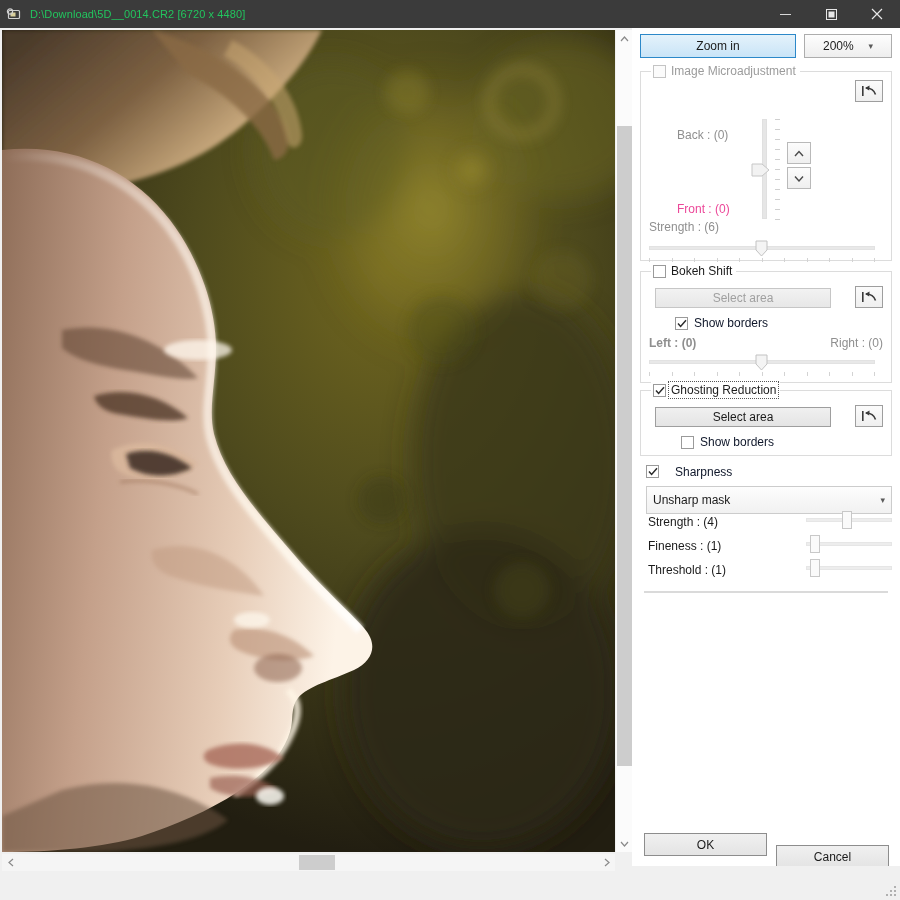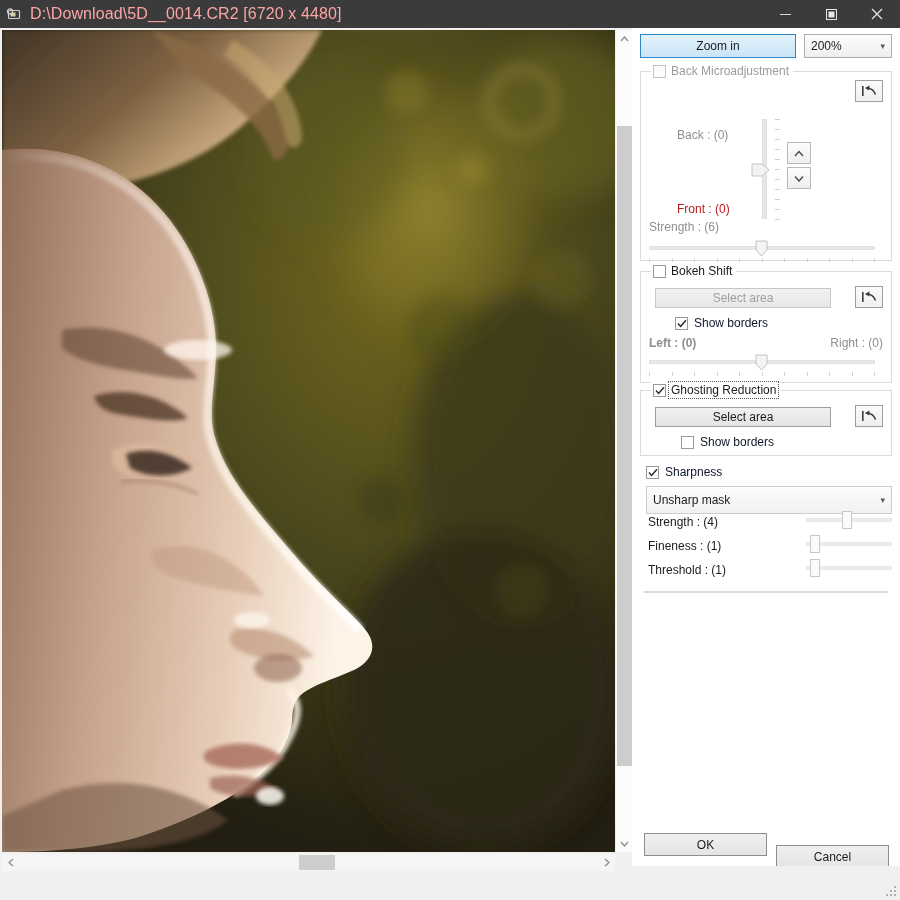--- a/index.html
+++ b/index.html
@@ -23,22 +23,22 @@
     width: 900px; height: 28px;
     background: #3b3b3b;
     display: flex; align-items: center;
   }
   #titlebar .tb-icon {
     width: 28px; height: 28px;
     display: flex; align-items: center; justify-content: center;
     flex: 0 0 28px;
   }
   #titlebar .tb-title {
-    color: #fca5a5;
-    font-size: 16px;
+    color: #22c55e;
+    font-size: 11px;
     letter-spacing: .1px;
     white-space: nowrap;
     flex: 1 1 auto;
     padding-left: 2px;
   }
   .win-btn {
     width: 46px; height: 28px;
     display: flex; align-items: center; justify-content: center;
     flex: 0 0 46px;
   }
@@ -121,21 +121,21 @@
     display: flex; align-items: center; justify-content: center;
     cursor: pointer;
   }
   #zoom-select {
     position: absolute; left: 164px; top: 0;
     width: 88px; height: 24px;
     background: linear-gradient(#fdfdfd, #eeeeee);
     border: 1px solid #adadad;
     font-size: 12px;
     display: flex; align-items: center;
-    padding: 0 6px;
+    padding: 0 18px;
     color: #1b1b1b;
     cursor: pointer;
   }
   #zoom-select .val { flex: 1 1 auto; }
   .chevron { color: #5a5a5a; font-size: 9px; line-height: 1; }
 
   
   .group {
     position: absolute;
     border: 1px solid #dcdcdc;
@@ -174,21 +174,21 @@
     width: 28px; height: 22px;
     background: linear-gradient(#fbfbfb, #efefef);
     border: 1px solid #9e9e9e;
     display: flex; align-items: center; justify-content: center;
     cursor: pointer;
   }
 
   
   #g-micro { left: 8px; top: 43px; width: 252px; height: 190px; }
   #lbl-back  { position: absolute; left: 36px; top: 56px; font-size: 12px; color: #8f8f8f; }
-  #lbl-front { position: absolute; left: 36px; top: 130px; font-size: 12px; color: #b91c1c; }
+  #lbl-front { position: absolute; left: 36px; top: 130px; font-size: 12px; color: #ec4899; }
 
   #vslider { position: absolute; left: 118px; top: 47px; width: 10px; height: 100px; }
   #vslider .track {
     position: absolute; left: 3px; top: 0; width: 5px; height: 100px;
     background: #e6e6e6; border: 1px solid #e0e0e0;
   }
   #vticks { position: absolute; left: 134px; top: 47px; width: 8px; height: 100px; }
   #vticks i {
     position: absolute; left: 0; width: 5px; height: 1px; background: #cfcfcf;
   }
@@ -246,21 +246,21 @@
     border: 1px solid #9e9e9e;
     color: #1b1b1b;
     font-size: 12px;
     display: flex; align-items: center; justify-content: center;
     cursor: pointer;
   }
   #ghost-showborders { position: absolute; left: 40px; top: 44px; display: flex; align-items: center; gap: 6px; }
 
   
   #g-sharp { left: 8px; top: 437px; width: 252px; height: 118px; border: none; }
-  #sharp-head { position: absolute; left: 6px; top: 0; display: flex; align-items: flex-end; gap: 6px; }
+  #sharp-head { position: absolute; left: 6px; top: 0; display: flex; align-items: flex-start; gap: 16px; }
   #sharp-combo {
     position: absolute; left: 6px; top: 21px;
     width: 246px; height: 21px;
     background: linear-gradient(#fdfdfd, #f1f1f1);
     border: 1px solid #cccccc;
     font-size: 12px;
     display: flex; align-items: center;
     padding: 13px 6px;
     color: #1b1b1b;
     cursor: pointer;
@@ -487,21 +487,21 @@
       <div id="zoom-in-btn">Zoom in</div>
       <div id="zoom-select">
         <span class="val">200%</span>
         <span class="chevron">▾</span>
       </div>
     </div>
 
     <div class="group" id="g-micro">
       <div class="legend">
         <span class="cbx disabled"></span>
-        <span class="lbl disabled">Back Microadjustment</span>
+        <span class="lbl disabled">Image Microadjustment</span>
       </div>
 
       <div class="reset-btn" style="right:8px; top:8px;">
         <svg width="16" height="12" viewBox="0 0 16 12">
           <rect x="1" y="1" width="1.6" height="10" fill="#3a3a3a"></rect>
           <path d="M14.5 9.5 C13 5 9 3 5 3" fill="none" stroke="#3a3a3a" stroke-width="1.6"></path>
           <path d="M4 3 L8.5 0.6 L8.2 5.6 Z" fill="#3a3a3a"></path>
         </svg>
       </div>
 

